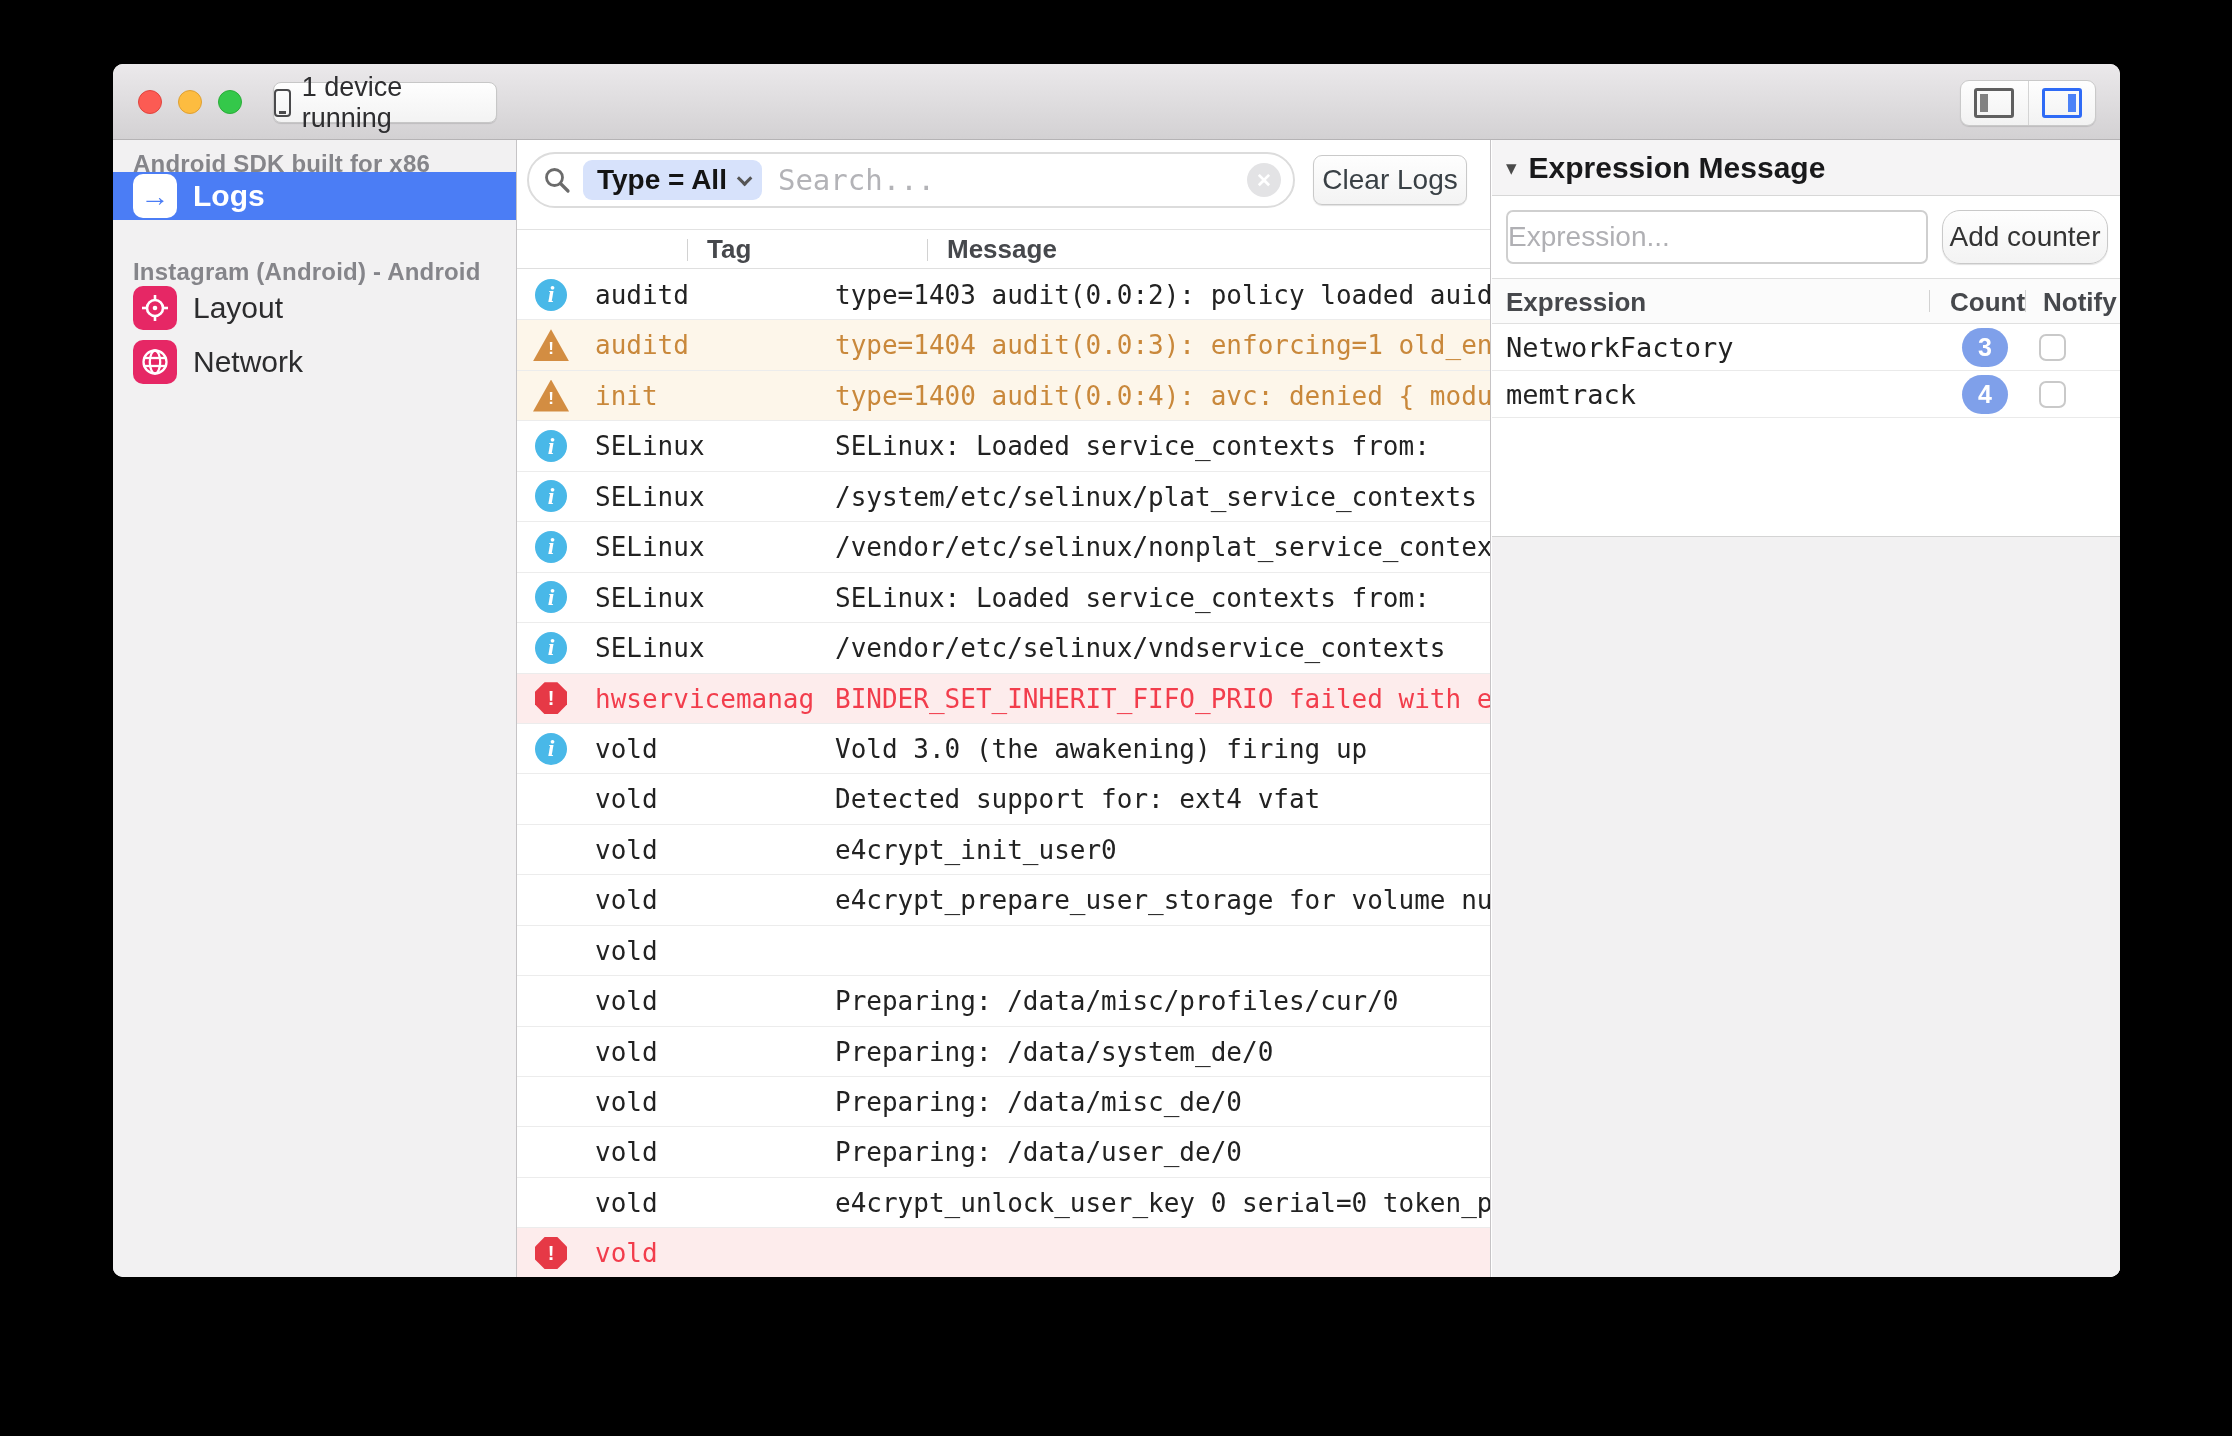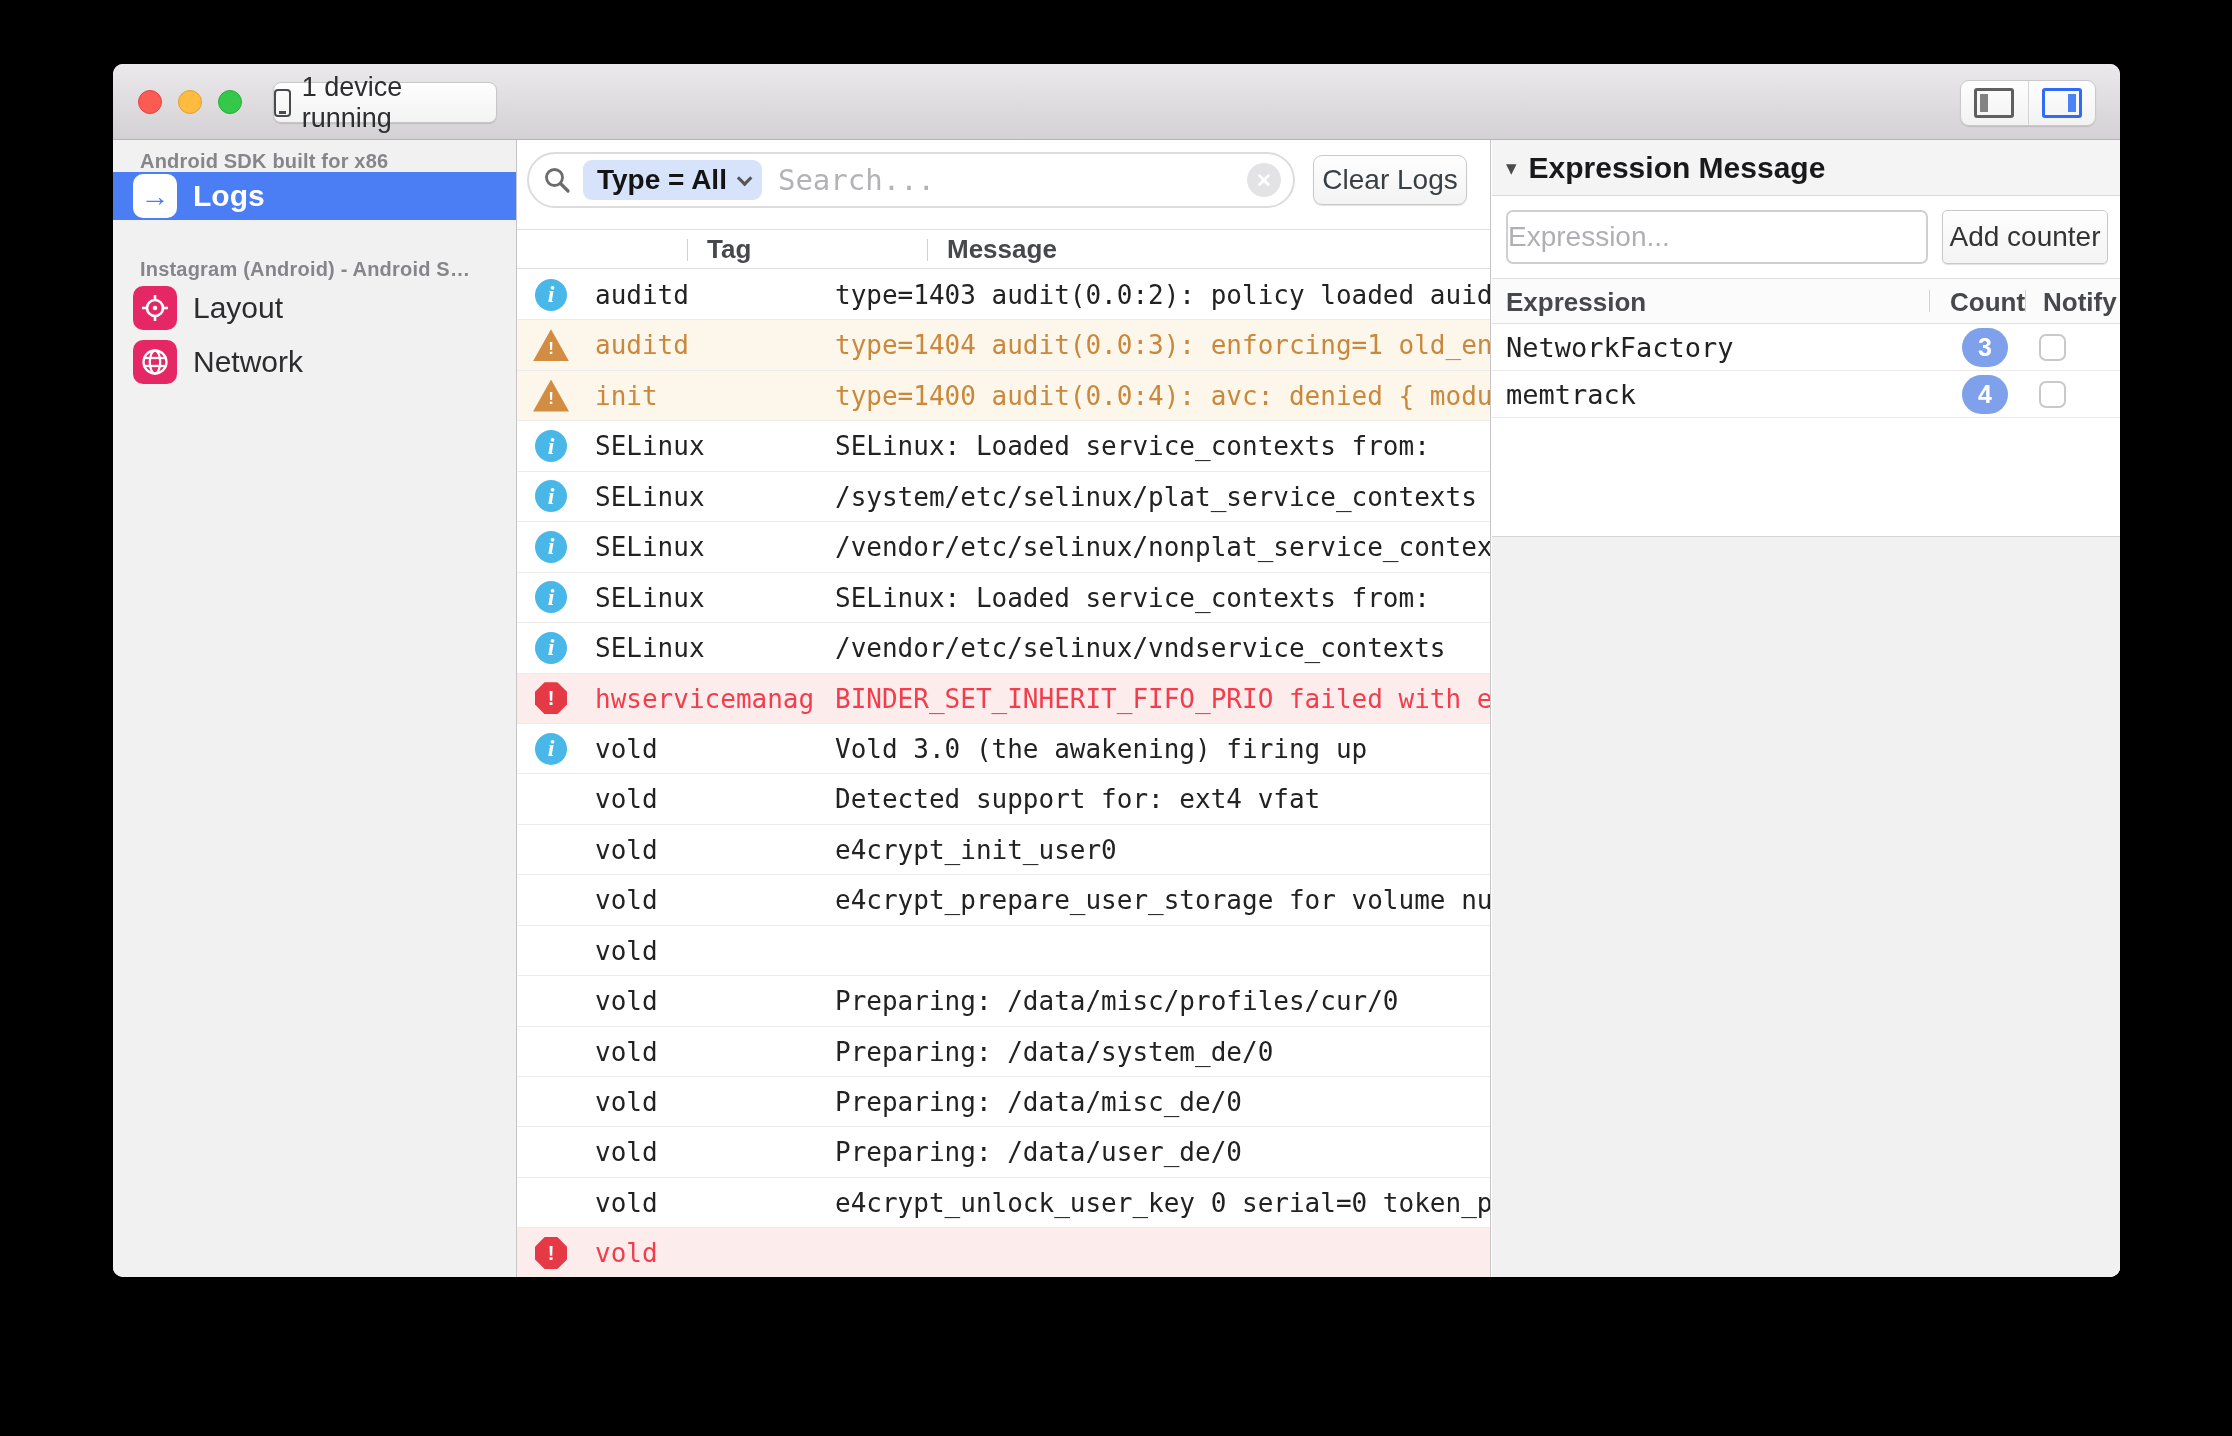--- a/index.html
+++ b/index.html
@@ -30,21 +30,21 @@
   .seg-half{flex:1;display:flex;align-items:center;justify-content:center;}
   .seg-half + .seg-half{border-left:1px solid #d4d4d4;}
   .panel-ico{width:40px;height:30px;border:3px solid #5f5f5f;border-radius:3px;position:relative;}
   .panel-ico.left::after{content:"";position:absolute;left:3px;top:3px;bottom:3px;width:8px;background:#828282;}
   .panel-ico.right{border-color:#2f6bf6;}
   .panel-ico.right::after{content:"";position:absolute;right:3px;top:3px;bottom:3px;width:8px;background:#4c82f7;}
 
   
   .sidebar{position:absolute;left:0;top:76px;width:404px;height:1137px;
     background:#f2f1f2;border-right:1px solid #c6c4c6;}
-  .side-header{position:absolute;left:27px;font-size:20px;font-weight:bold;color:#85858a;letter-spacing:.2px;}
+  .side-header{position:absolute;left:20px;font-size:24px;font-weight:bold;color:#85858a;letter-spacing:.2px;}
   .side-row{position:absolute;left:0;width:100%;height:48px;display:flex;align-items:center;}
   .side-ico{width:44px;height:44px;border-radius:10px;margin-left:20px;flex:none;
     display:flex;align-items:center;justify-content:center;}
   .side-label{margin-left:16px;font-size:30px;color:#2c2c2e;}
   .row-logs{background:#4b7df5;}
   .row-logs .side-ico{background:#fff;}
   .row-logs .arrow{color:#4b7df5;font-size:29px;font-weight:bold;line-height:1;}
   .row-logs .side-label{color:#fff;font-weight:600;}
   .pink{background:#e62765;}
 
@@ -92,21 +92,21 @@
 
   
   .rightpanel{position:absolute;left:1379px;top:76px;width:628px;height:1137px;background:#fff;}
   .watch-header{position:absolute;left:0;top:0;width:100%;height:56px;background:#f5f4f5;
     border-bottom:1px solid #d7d7d7;display:flex;align-items:center;}
   .watch-tri{margin-left:14px;font-size:21px;color:#4a4a4a;}
   .watch-title{margin-left:12px;font-size:30px;font-weight:600;color:#19191b;}
   .expr-input{position:absolute;left:14px;top:70px;width:422px;height:54px;border-radius:7px;
     border:2px solid #cfcfcf;font-size:28px;color:#333;padding:0 0;outline:none;}
   .expr-input::placeholder{color:#b0b0b4;}
-  .add-btn{position:absolute;left:450px;top:70px;width:166px;height:54px;border-radius:5px;
+  .add-btn{position:absolute;left:450px;top:70px;width:166px;height:54px;border-radius:18px;
     background:linear-gradient(#fefefe,#f3f3f3);border:1px solid #c9c9c9;box-shadow:0 1px 1px rgba(0,0,0,.12);
     font-size:28px;color:#333;display:flex;align-items:center;justify-content:center;}
   .watch-divider{position:absolute;left:0;top:138px;width:100%;height:1px;background:#dedede;}
   .watch-thead{position:absolute;left:0;top:139px;width:100%;height:45px;background:#fbfbfb;border-bottom:1px solid #e0e0e0;}
   .watch-rows{position:absolute;left:0;top:184px;width:100%;}
   .watch-row{position:relative;width:100%;height:47px;border-bottom:1px solid #eaeaea;background:#fff;}
   .expr-cell{position:absolute;left:14px;top:0;line-height:47px;font-size:27px;color:#222;}
   .count-badge{position:absolute;left:470px;top:4px;width:46px;height:39px;border-radius:20px;background:#7fa0ea;
     color:#fff;font-size:25px;font-weight:600;display:flex;align-items:center;justify-content:center;}
   .notify-box{position:absolute;left:547px;top:10px;width:27px;height:27px;border-radius:7px;

